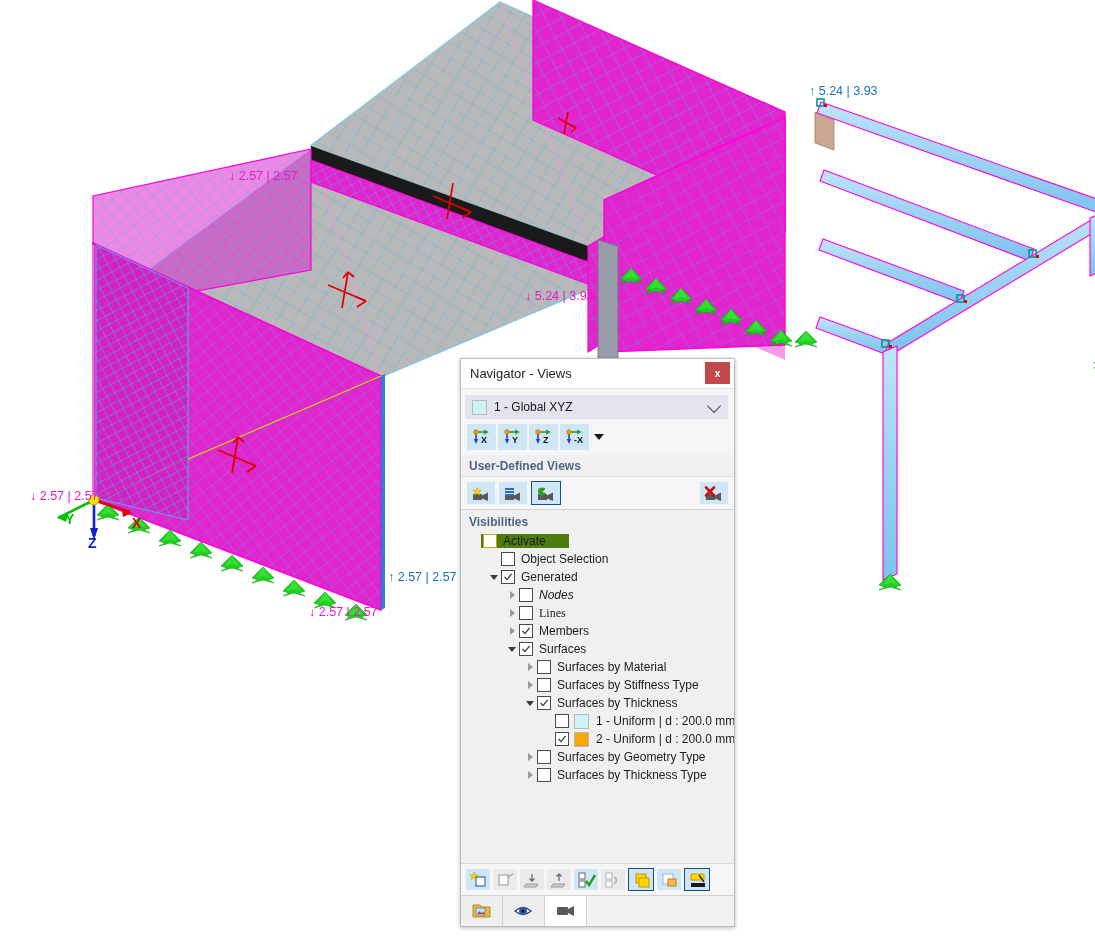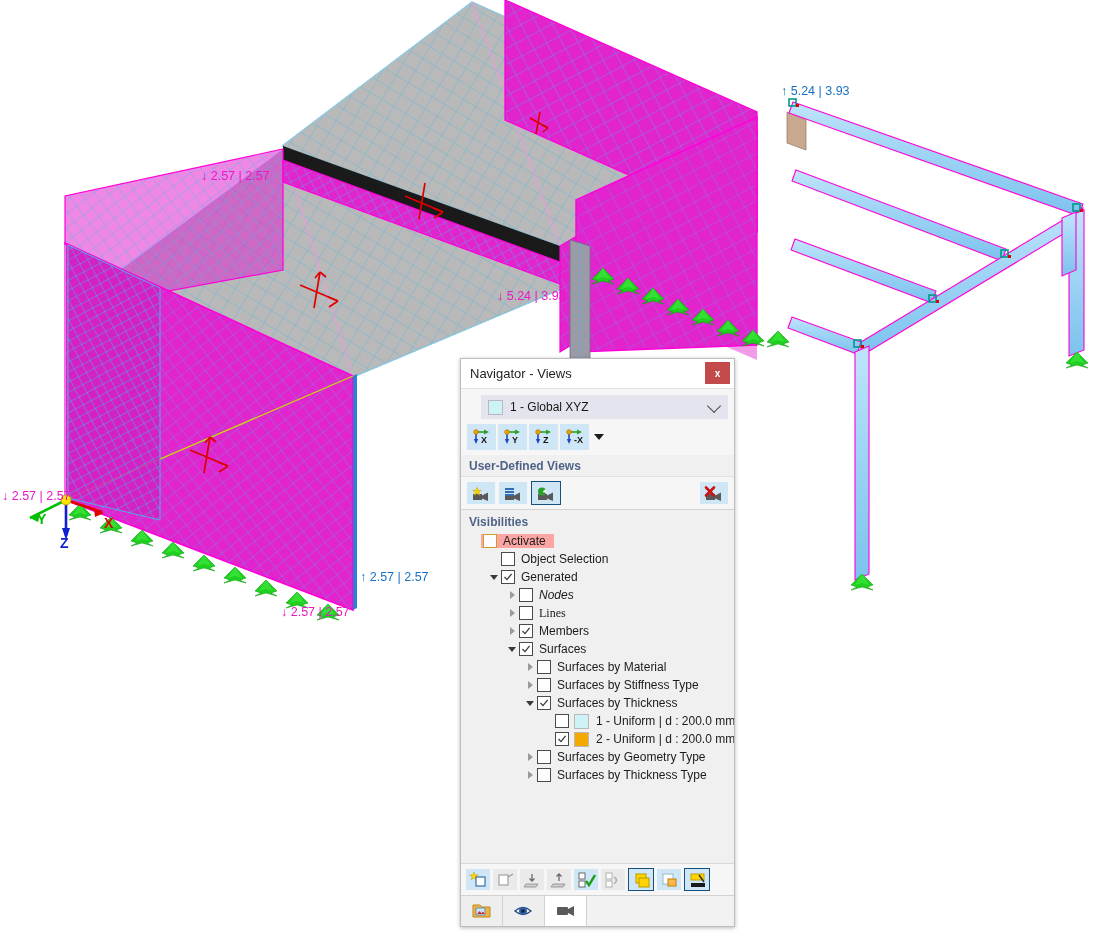--- a/index.html
+++ b/index.html
@@ -1,21 +1,21 @@
 <!DOCTYPE html>
 <html><head>
 <meta charset="utf-8">
 <title>RFEM Navigator - Views</title>
 <style>
   html,body{margin:0;padding:0;}
   body{
     width:1095px;height:949px;overflow:hidden;background:#ffffff;
     font-family:"Liberation Sans", sans-serif;position:relative;
   }
-  #viewport{position:absolute;inset:0;background:#ffffff;}
+  #viewport{position:absolute;inset:0;background:#ffffff;margin-left:28px;}
   #model-svg{position:absolute;left:0;top:0;width:1095px;height:949px;}
 
   
   #navigator{
     position:absolute;left:460px;top:358px;width:273px;height:567px;
     background:#f0f0f0;border:1px solid #bdbdbd;
     box-shadow:0 1px 4px rgba(0,0,0,.28);
     display:flex;flex-direction:column;
     font-size:12px;color:#1a1a1a;
   }
@@ -24,21 +24,21 @@
     padding-left:9px;font-size:13px;color:#1f1f1f;position:relative;
     border-bottom:1px solid #e3e3e3;
   }
   .nav-close{
     position:absolute;right:4px;top:3px;width:25px;height:22px;
     background:#c24a4a;color:#fff;font-size:10px;font-weight:bold;
     display:flex;align-items:center;justify-content:center;cursor:pointer;
   }
   .nav-body{background:#f0f0f0;flex:1;display:flex;flex-direction:column;overflow:hidden;}
 
-  .view-select-wrap{padding:6px 6px 0 20px;background:#f6f6f6;}
+  .view-select-wrap{padding:6px 6px 0 4px;background:#f6f6f6;}
   .view-select{
     height:22px;background:#e4e4ef;border:1px solid #e4e4ef;
     display:flex;align-items:center;padding:0 6px;cursor:pointer;position:relative;
   }
   .swatch{width:13px;height:13px;display:inline-block;border:1px solid #b9b9b9;margin-right:7px;flex:none;}
   .view-select .label{font-size:12px;color:#161616;}
   .chev{position:absolute;right:8px;top:5px;width:9px;height:9px;
     border-right:1.6px solid #4a4a4a;border-bottom:1.6px solid #4a4a4a;
     transform:rotate(45deg);}
 
@@ -70,21 +70,21 @@
   .tree{flex:1;overflow:hidden;background:#f0f0f0;padding-left:4px;}
   .trow{display:flex;align-items:center;height:18px;font-size:12px;color:#1b1b1b;white-space:nowrap;}
   .trow .arrow{width:14px;display:flex;align-items:center;justify-content:center;flex:none;cursor:pointer;}
   .arrow-r{width:0;height:0;border-top:4px solid transparent;border-bottom:4px solid transparent;border-left:5px solid #9a9a9a;}
   .arrow-d{width:0;height:0;border-left:4.5px solid transparent;border-right:4.5px solid transparent;border-top:5px solid #3a3a3a;}
   .cb{width:12px;height:12px;border:1px solid #4a4a4a;background:#fff;flex:none;
       margin-right:5px;display:flex;align-items:center;justify-content:center;cursor:pointer;}
   .cb.yellow{border-color:#c9a227;}
   .cb svg{display:block;}
   .trow .txt{padding-left:1px;}
-  .hl{background:#fca5a5;padding:0 8px 0 2px;margin-left:-2px;}
+  .hl{background:#4d7c0f;padding:0 23px 0 2px;margin-left:-2px;}
 
   .bot-tools{display:flex;align-items:center;gap:3px;padding:4px 5px;background:#f6f6f6;border-top:1px solid #d9d9d9;}
   .btool{width:24px;height:21px;display:flex;align-items:center;justify-content:center;cursor:pointer;background:#eaeaea;}
   .btool.blue{background:#cfe6f7;}
   .btool.sel{border:1.6px solid #16507d;}
 
   .tabs{display:flex;align-items:stretch;height:30px;background:#f0f0f0;border-top:1px solid #d2d2d2;}
   .tab{width:41px;display:flex;align-items:center;justify-content:center;
        background:#eeeeee;border-right:1px solid #d2d2d2;cursor:pointer;}
   .tab.active{background:#ffffff;}

